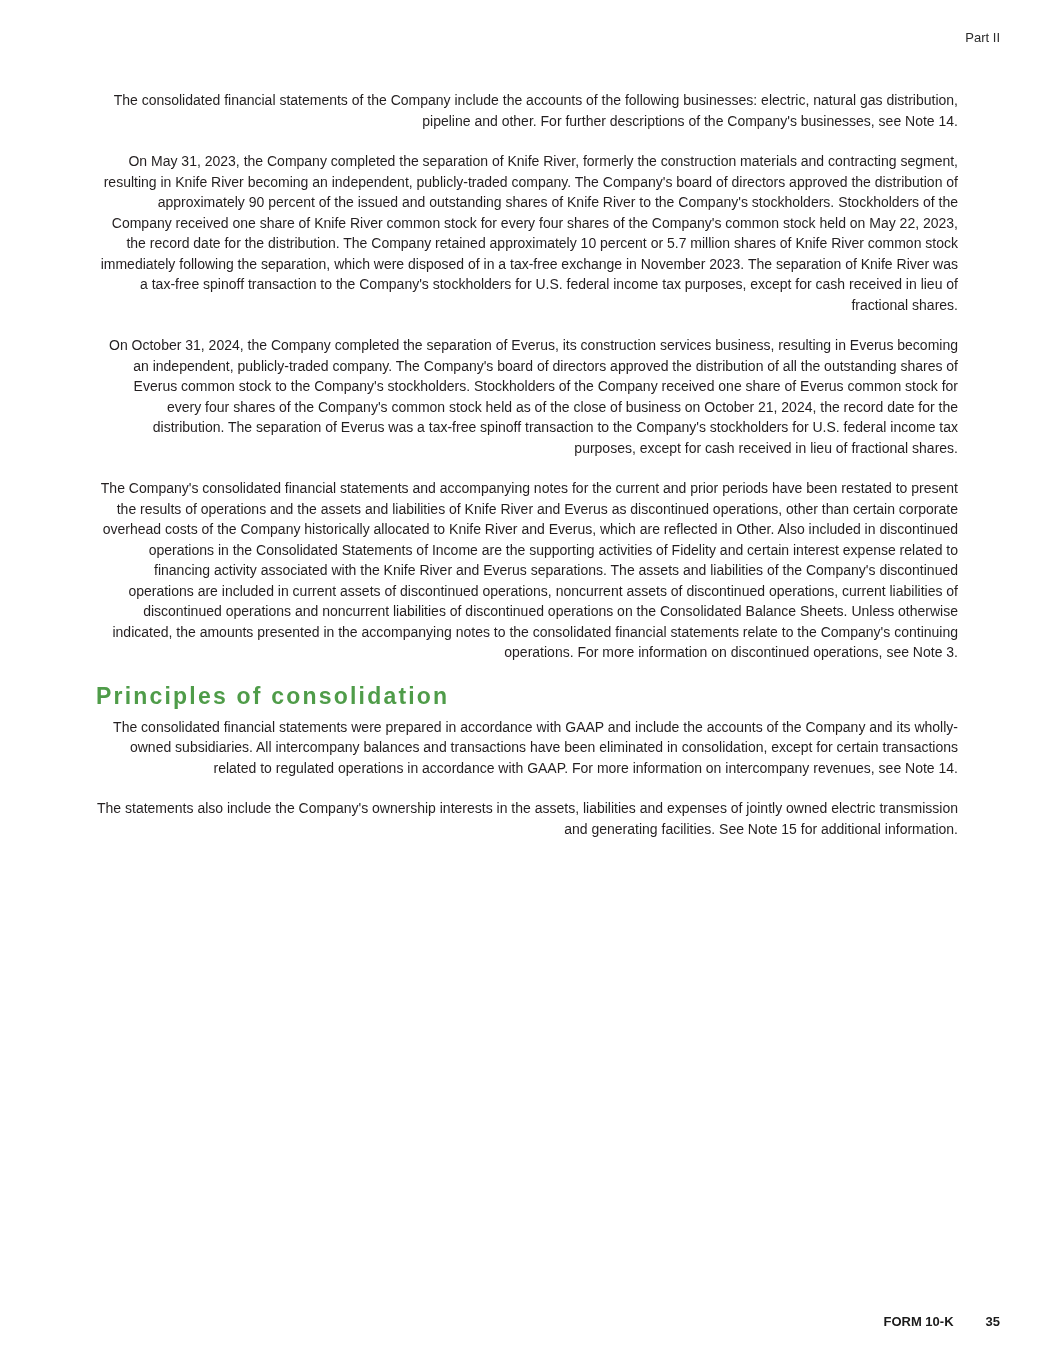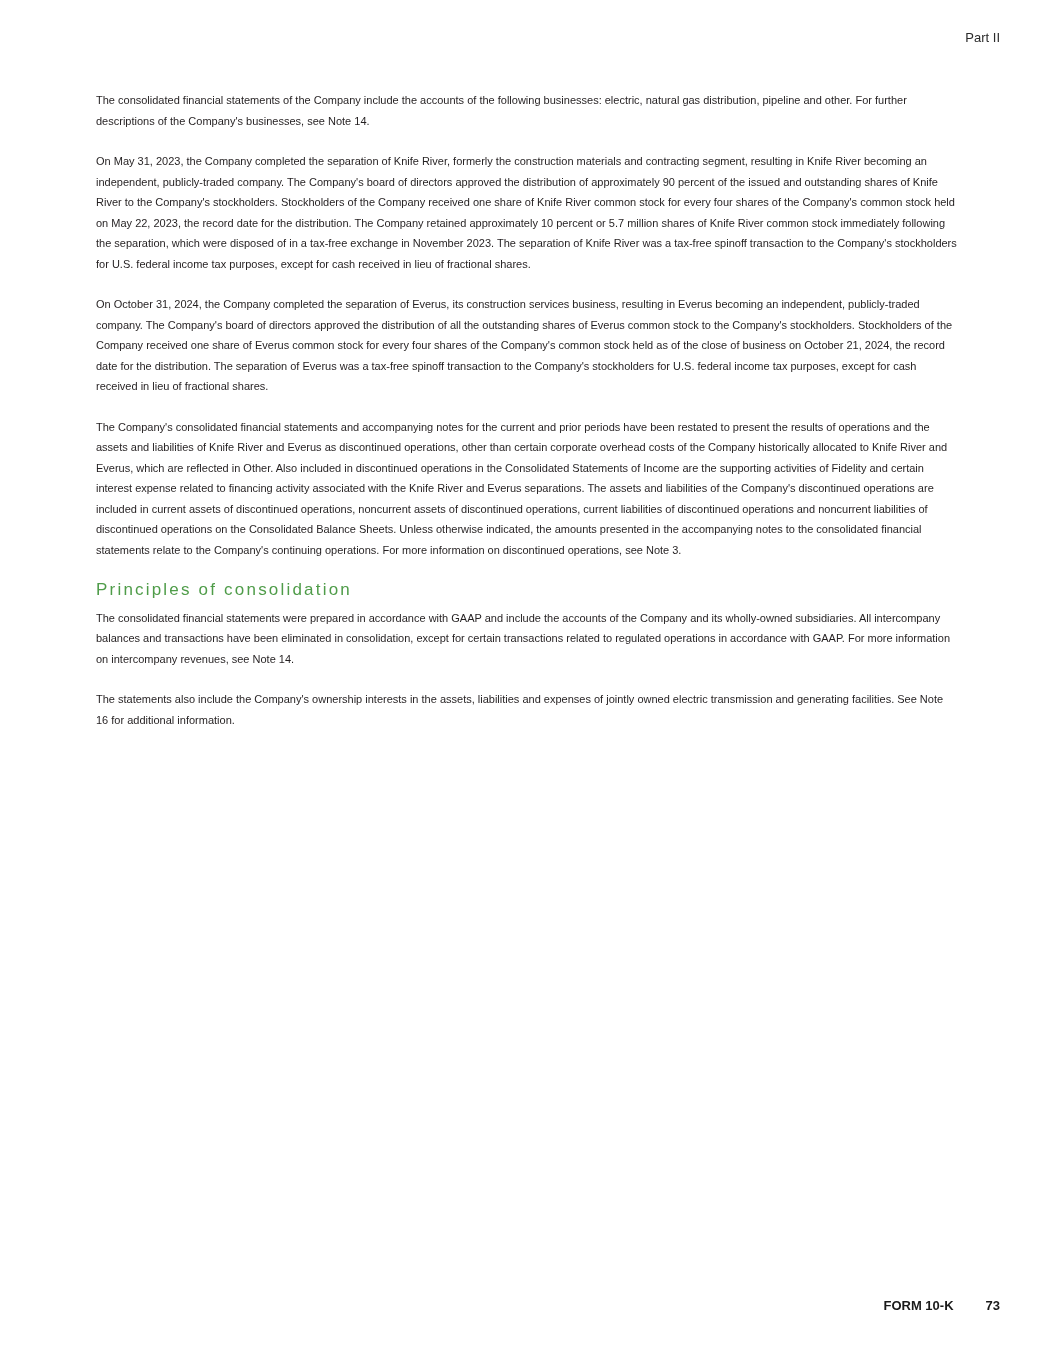--- a/index.html
+++ b/index.html
@@ -34,38 +34,38 @@
     line-height: 1.15;
   }
   .note-heading {
     font-size: 19px;
     font-weight: bold;
     color: #4f9c49;
     margin: 19px 0 7px 0;
     line-height: 1.15;
   }
   .sub-heading {
-    font-size: 17px;
-    font-weight: normal;
+    font-size: 23px;
+    font-weight: bold;
     color: #4f9c49;
     letter-spacing: 2.2px;
     margin: 4px 0 8px 0;
     line-height: 1.15;
   }
   .body-text {
-    font-size: 11px;
+    font-size: 14px;
     line-height: 20.5px;
     margin: 0 0 20px 0;
     color: #231f20;
-    text-align: left;
+    text-align: right;
   }
   .footer {
     position: absolute;
     right: 48px;
-    bottom: 52px;
+    bottom: 36px;
     display: flex;
     align-items: baseline;
     gap: 32px;
     font-size: 13px;
     font-weight: bold;
     color: #1a1a1a;
   }
 </style>
 </head>
 <body>
@@ -84,22 +84,22 @@
 
     <p class="body-text">On October 31, 2024, the Company completed the separation of Everus, its construction services business, resulting in Everus becoming an independent, publicly-traded company. The Company's board of directors approved the distribution of all the outstanding shares of Everus common stock to the Company's stockholders. Stockholders of the Company received one share of Everus common stock for every four shares of the Company's common stock held as of the close of business on October 21, 2024, the record date for the distribution. The separation of Everus was a tax-free spinoff transaction to the Company's stockholders for U.S. federal income tax purposes, except for cash received in lieu of fractional shares.</p>
 
     <p class="body-text">The Company's consolidated financial statements and accompanying notes for the current and prior periods have been restated to present the results of operations and the assets and liabilities of Knife River and Everus as discontinued operations, other than certain corporate overhead costs of the Company historically allocated to Knife River and Everus, which are reflected in Other. Also included in discontinued operations in the Consolidated Statements of Income are the supporting activities of Fidelity and certain interest expense related to financing activity associated with the Knife River and Everus separations. The assets and liabilities of the Company's discontinued operations are included in current assets of discontinued operations, noncurrent assets of discontinued operations, current liabilities of discontinued operations and noncurrent liabilities of discontinued operations on the Consolidated Balance Sheets. Unless otherwise indicated, the amounts presented in the accompanying notes to the consolidated financial statements relate to the Company's continuing operations. For more information on discontinued operations, see Note 3.</p>
 
 
     <h3 class="sub-heading">Principles of consolidation</h3>
 
     <p class="body-text">The consolidated financial statements were prepared in accordance with GAAP and include the accounts of the Company and its wholly-owned subsidiaries. All intercompany balances and transactions have been eliminated in consolidation, except for certain transactions related to regulated operations in accordance with GAAP. For more information on intercompany revenues, see Note 14.</p>
 
-    <p class="body-text">The statements also include the Company's ownership interests in the assets, liabilities and expenses of jointly owned electric transmission and generating facilities. See Note 16 for additional information.</p>
+    <p class="body-text">The statements also include the Company's ownership interests in the assets, liabilities and expenses of jointly owned electric transmission and generating facilities. See Note 15 for additional information.</p>
 
   </div>
 
   <div class="footer">
     <span>FORM 10-K</span>
-    <span>73</span>
+    <span>35</span>
   </div>
 
 </div>
 
 </body></html>

